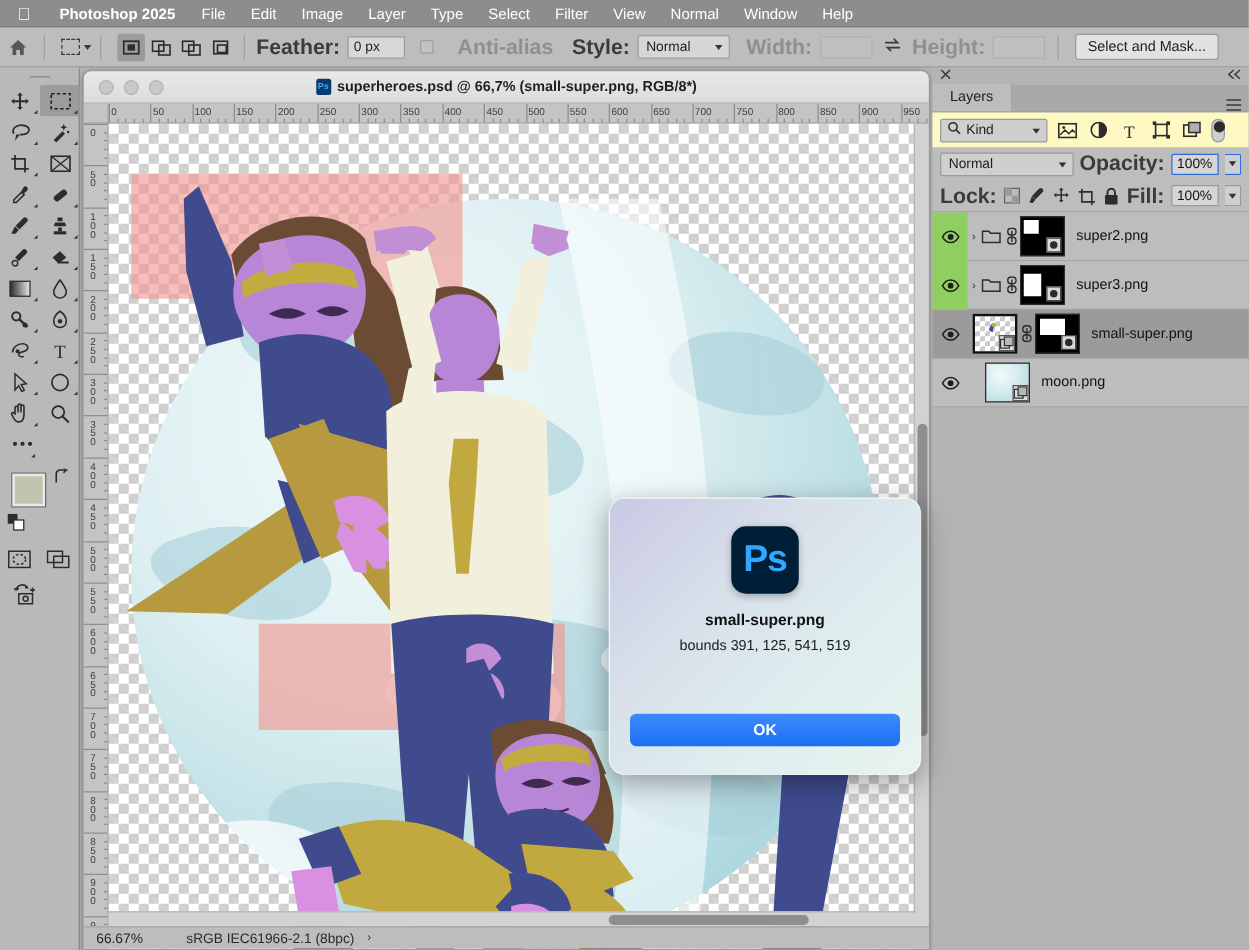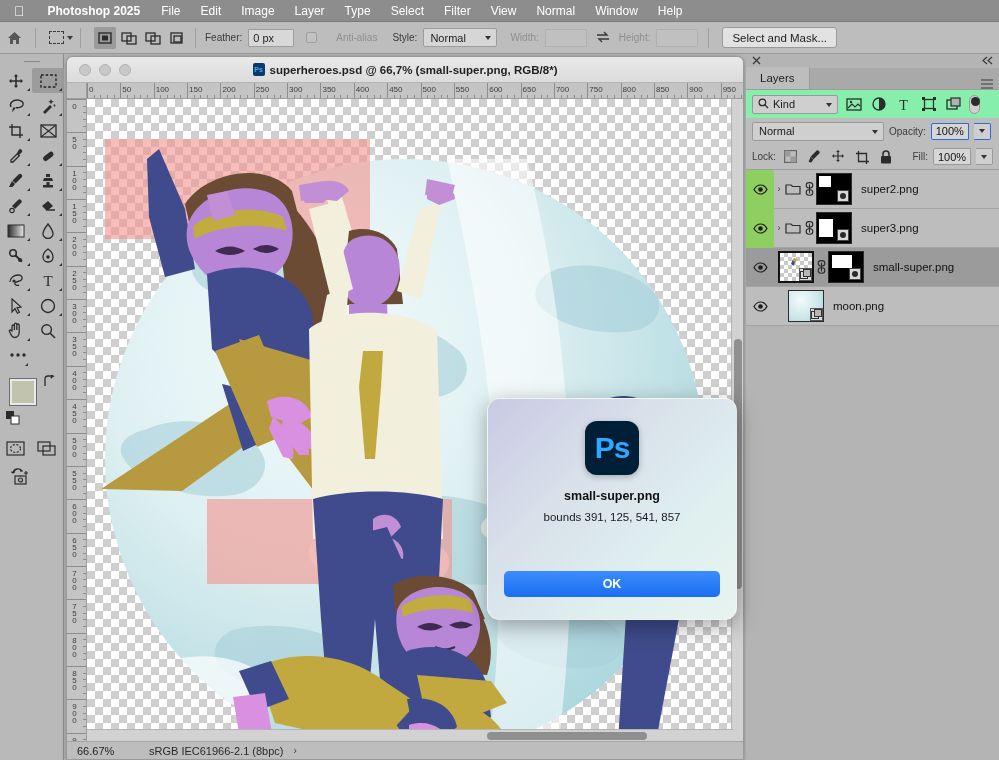--- a/index.html
+++ b/index.html
@@ -31,21 +31,21 @@
     display:flex; align-items:center;
   }
   .ob-sep{ width:1px; height:20px; background:#a0a0a0; margin:0 7px;}
   .ob-home{ width:28px; display:flex; align-items:center; justify-content:center; color:#555;}
   .ob-tool{ display:flex; align-items:center; gap:3px; padding-left:6px;}
   .marq-icon{ width:15px; height:13px; border:1px dashed #3b3b3b; }
   .caret{ width:0;height:0;border-left:3.5px solid transparent;border-right:3.5px solid transparent;border-top:4px solid #3b3b3b; }
   .ob-modes{ display:flex; align-items:center; gap:2px; margin-left:6px;}
   .mode-btn{ width:22px;height:22px;display:flex;align-items:center;justify-content:center;border-radius:2px;}
   .mode-btn.active{ background:#9b9b9b; }
-  .lbl{ color:#3b3b3b; font-size:10px; }
+  .lbl{ color:#3b3b3b; font-size:17px;font-weight:bold; }
   .lbl.dim{ color:#8f8f8f; }
   .field{
     height:18px; background:#d8d8d8; border:1px solid #9d9d9d; border-radius:1px;
     font-size:11px; color:#222; display:flex; align-items:center; padding:0 4px;
   }
   .field.dim{ background:#c0c0c0; border-color:#b0b0b0; }
   .cb{ width:11px;height:11px;border:1px solid #9e9e9e;background:#c2c2c2;border-radius:2px;}
   .select{
     height:19px; background:#d6d6d6; border:1px solid #9d9d9d; border-radius:2px;
     font-size:11px; color:#1c1c1c; display:flex; align-items:center;
@@ -154,21 +154,21 @@
     position:absolute; left:746px; top:54px; width:253px; height:706px;
     background:#b4b4b4;
   }
   #panel .pnl-top{ height:14px; display:flex; align-items:center; justify-content:space-between; padding:0 6px; color:#444;}
   #tabrow{ height:22px; display:flex; align-items:flex-end; border-bottom:1px solid #9d9d9d; background:#a9a9a9;}
   .ptab{
     height:22px; background:#bdbdbd; display:flex; align-items:center; padding:0 14px;
     font-size:11.5px; color:#1d1d1d; border-right:1px solid #9d9d9d;
   }
   .pmenu{ margin-left:auto; padding-right:6px; display:flex;align-items:center;color:#3a3a3a;}
-  #filterrow{ height:28px; display:flex; align-items:center; padding:0 6px; gap:6px; background:#86efac;}
+  #filterrow{ height:28px; display:flex; align-items:center; padding:0 6px; gap:6px; background:#fef9c3;}
   .kindsel{
     width:86px;height:19px;background:#cfcfcf;border:1px solid #9a9a9a;border-radius:2px;
     display:flex;align-items:center;gap:4px;padding:0 14px 0 5px; font-size:11px;color:#1c1c1c;position:relative;
   }
   .kindsel:after{content:"";position:absolute;right:5px;top:7px;width:0;height:0;
     border-left:3.5px solid transparent;border-right:3.5px solid transparent;border-top:4px solid #333;}
   .fi{ width:19px;height:19px;display:flex;align-items:center;justify-content:center;color:#2c2c2c;}
   .toggle-pill{ width:11px;height:19px;border-radius:6px;background:#cfcfcf;border:1px solid #999;position:relative;}
   .toggle-pill:after{content:"";position:absolute;left:1px;top:1px;width:9px;height:9px;border-radius:50%;background:#2b2b2b;}
   #blendrow{ height:26px; display:flex; align-items:center; padding:0 6px; gap:5px; background:#bdbdbd;}
@@ -1137,16 +1137,16 @@
       <span class="lname">moon.png</span>
     </div>
 
   </div>
 </div>
 
 <div id="dialog">
   <div class="psicon">Ps</div>
   <div class="dtitle">small-super.png</div>
   <div class="dbody">
-    <div>bounds 391, 125, 541, 857</div>
+    <div>bounds 391, 125, 541, 519</div>
   </div>
   <div class="okbtn">OK</div>
 </div>
 
 </body></html>

